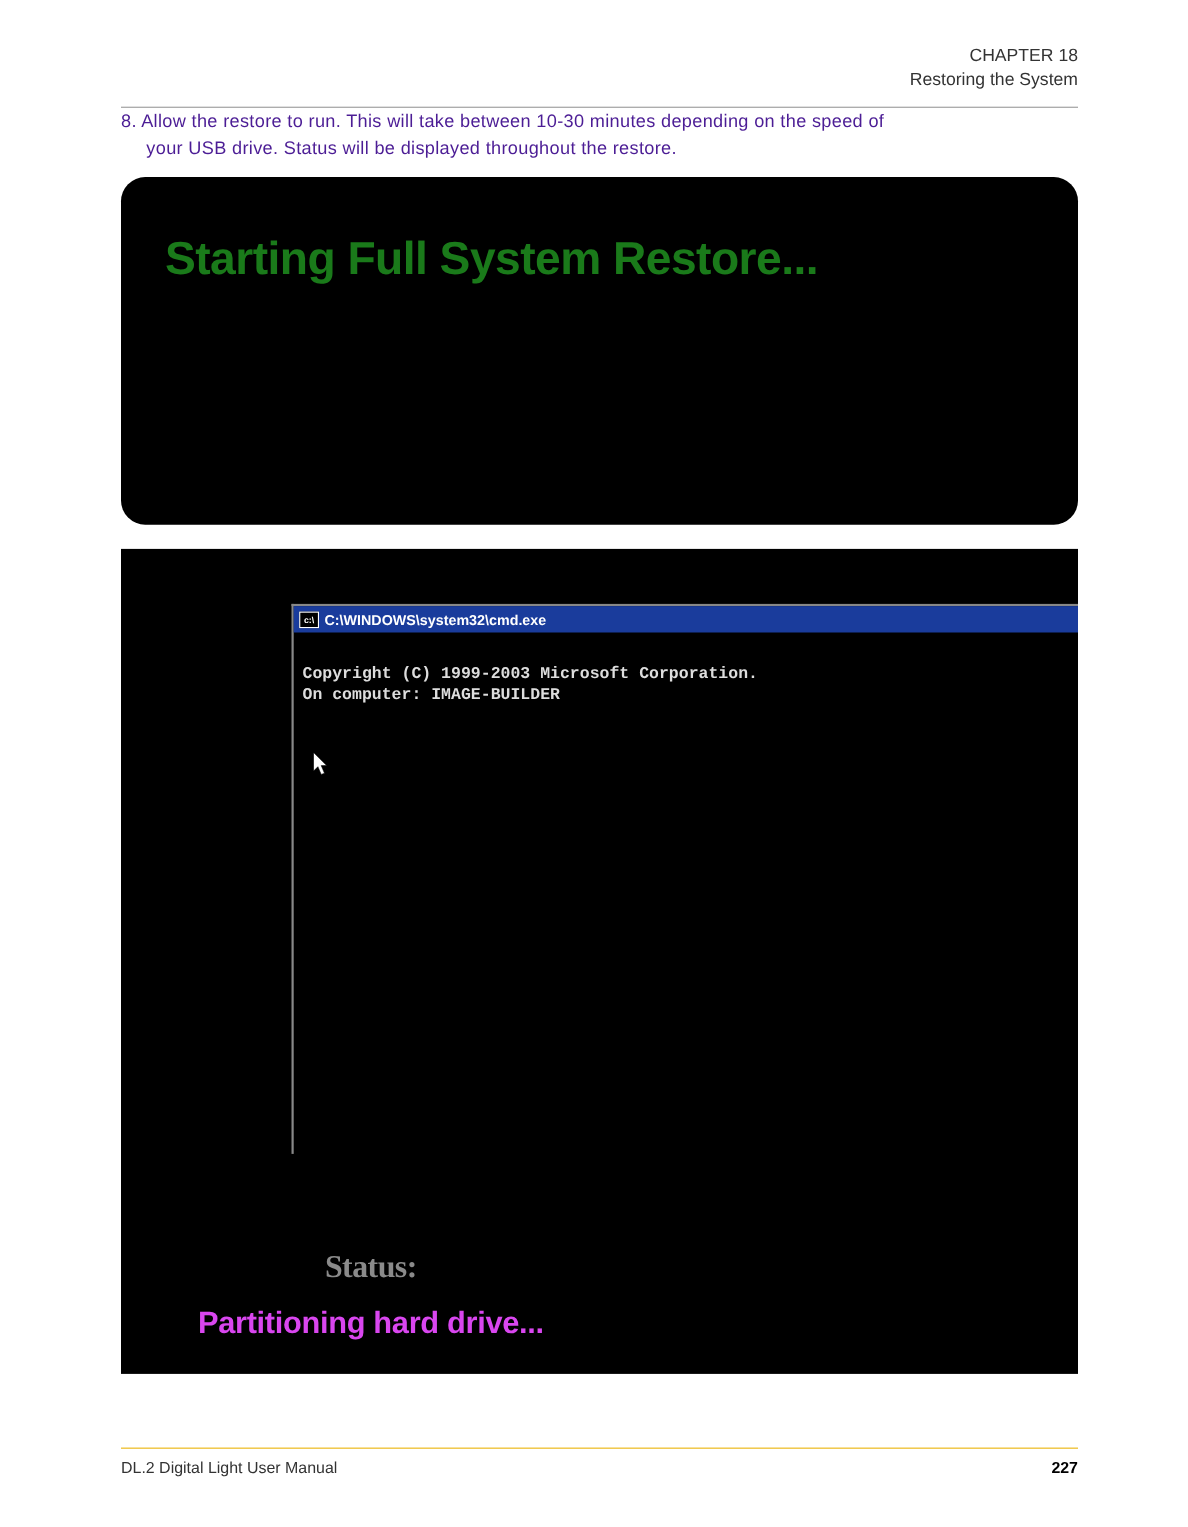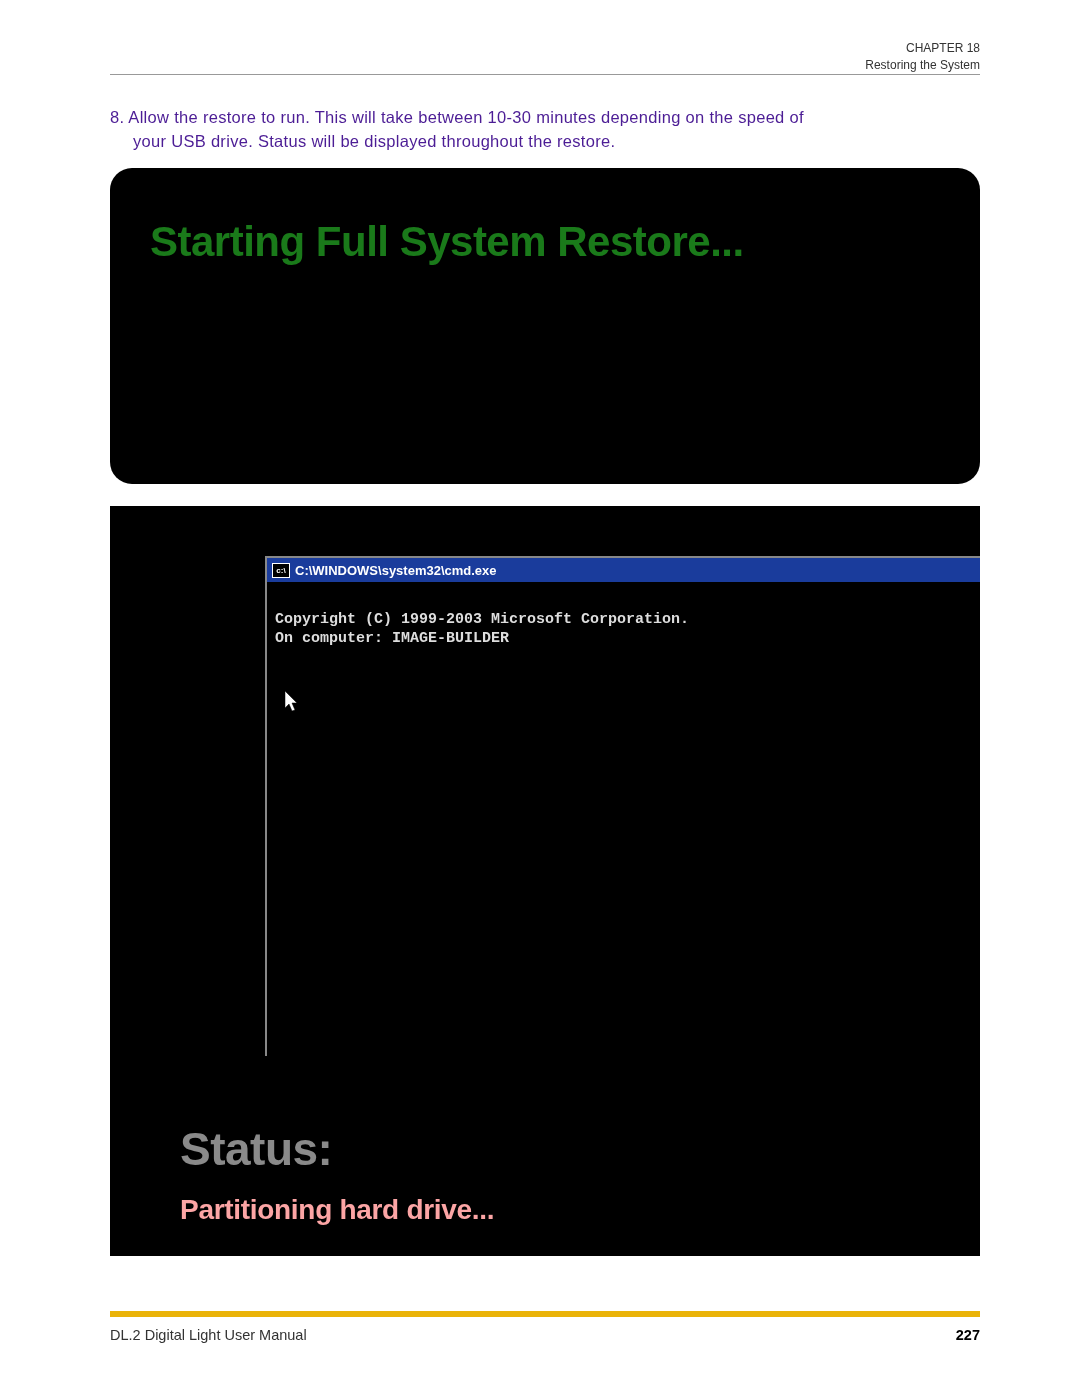--- a/index.html
+++ b/index.html
@@ -15,25 +15,25 @@
       position: relative;
     }
     .page-container {
       width: 100%;
       height: 100%;
       padding: 40px 100px 50px 110px;
       position: relative;
     }
     .header {
       text-align: right;
-      font-size: 12px;
+      font-size: 16px;
       color: #333;
       line-height: 1.4;
+      padding-bottom: 12px;
       border-bottom: 1px solid #999;
-      margin-bottom: 30px;
     }
     .step-text {
       font-size: 16.5px;
       line-height: 1.5;
       color: #4c1d95;
       margin-bottom: 14px;
       letter-spacing: 0.3px;
     }
     .step-number {
       display: inline;
@@ -118,39 +118,40 @@
       color: #fff;
       font-size: 22px;
     }
     .status-section {
       position: absolute;
       bottom: 30px;
       left: 70px;
     }
     .status-label {
       color: #8a8a8a;
-      font-size: 46px;
-      font-weight: bold;
-      font-family: Liberation Sans, sans-serif;
+      font-size: 29px;
+      font-weight: bold;
+      font-family: Liberation Serif, serif;
       letter-spacing: -0.5px;
       margin-bottom: 18px;
+      text-align: center;
     }
     .status-text {
-      color: #fca5a5;
+      color: #d946ef;
       font-size: 28px;
       font-weight: bold;
       font-family: Arial, sans-serif;
       letter-spacing: -0.3px;
     }
     .footer {
       position: absolute;
       bottom: 45px;
       left: 110px;
       right: 100px;
-      border-top: 6px solid #eab308;
+      border-top: 1px solid #eab308;
       padding-top: 10px;
       display: flex;
       justify-content: space-between;
       font-size: 14.5px;
     }
     .footer-left {
       color: #333;
     }
     .footer-right {
       color: #000;

